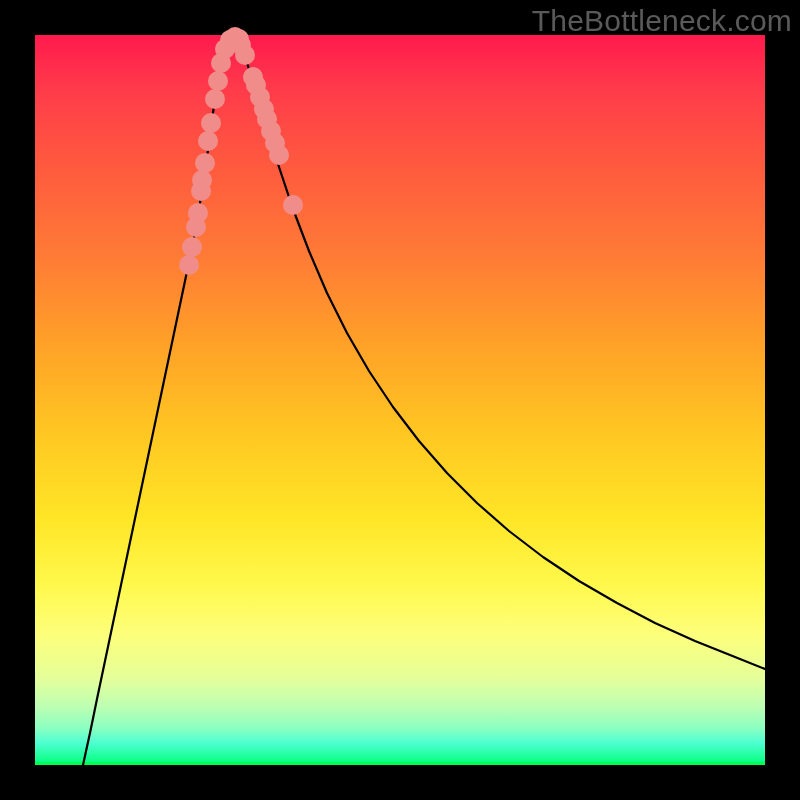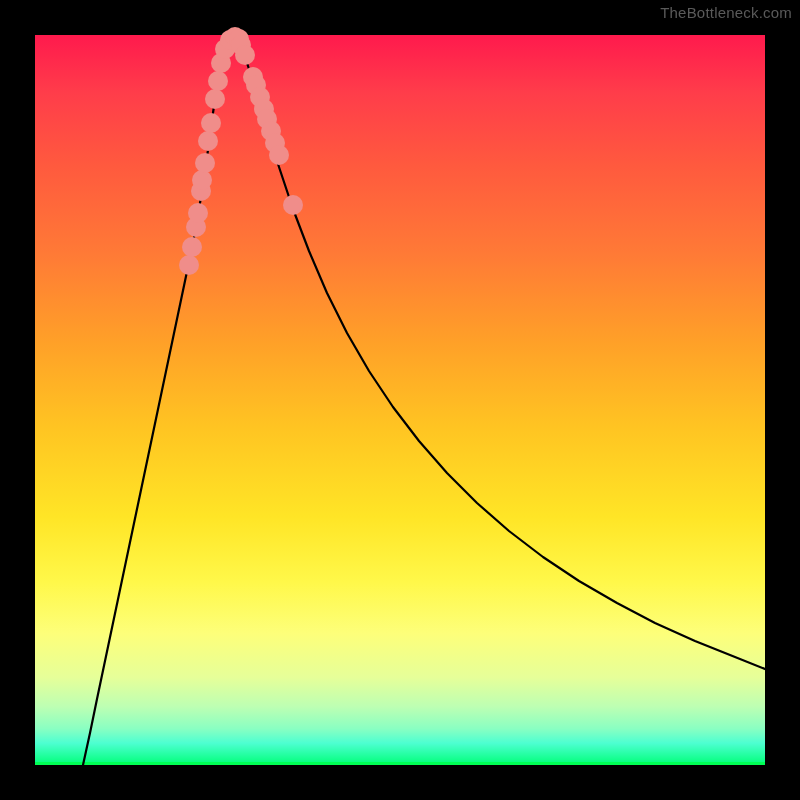--- a/index.html
+++ b/index.html
@@ -55,21 +55,21 @@
     top: 0;
     width: 100%;
     height: 100%;
     pointer-events: none;
   }
   .watermark {
     position: absolute;
     top: 4px;
     right: 8px;
     color: #5a5a5a;
-    font-size: 15px;
+    font-size: 30px;
     font-weight: 500;
     letter-spacing: 0.2px;
   }
   .dot {
     position: absolute;
     width: 20px;
     height: 20px;
     margin-left: -10px;
     margin-top: -10px;
     background: #f08d8a;

